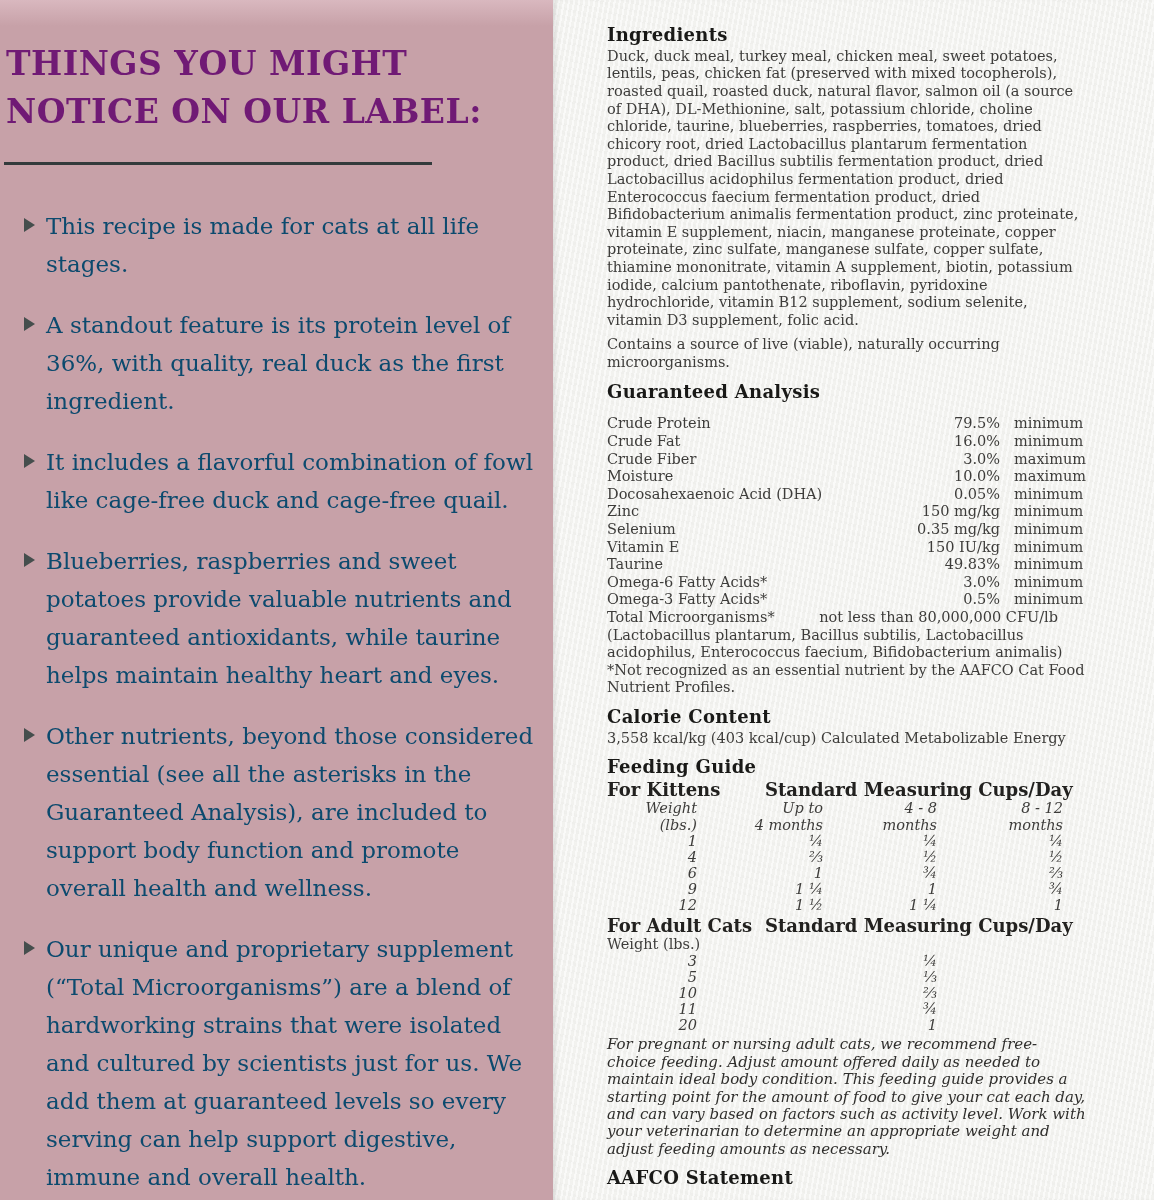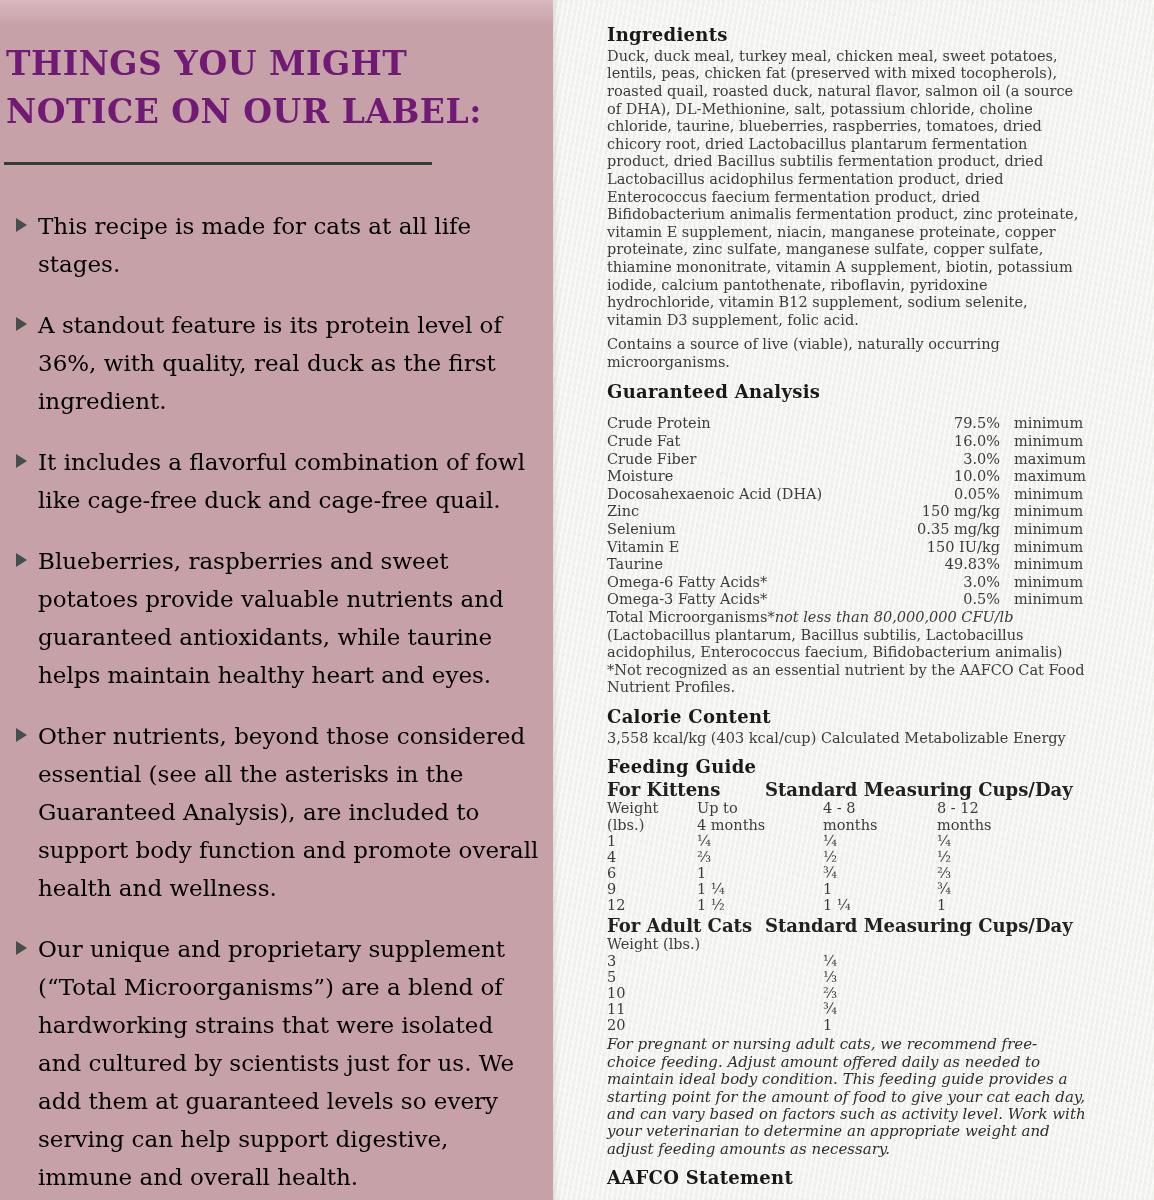--- a/index.html
+++ b/index.html
@@ -32,22 +32,22 @@
     position:relative;
     border:none;border-top:3px solid #333b3c;
     margin:26px 0 0 -26px;width:428px;
   }
   .bullet-list{
     list-style:none;margin:42px 0 0 0;padding:0;
   }
   .bullet-list li{
     position:relative;
     font-size:23px;line-height:38px;
-    margin:0 0 23px 8px;
-    color:#000000;
+    margin:0 0 23px 16px;
+    color:#0c4a6e;
   }
   .bullet-marker{
     position:absolute;left:-22px;top:11px;
     width:0;height:0;
     border-top:7px solid transparent;
     border-bottom:7px solid transparent;
     border-left:11px solid #454e4d;
   }
 
   
@@ -79,28 +79,28 @@
   .ga-row{
     display:grid;grid-template-columns:1fr auto 86px;
     font-size:14.5px;line-height:17.6px;
   }
   .ga-value{text-align:right;}
   .ga-qualifier{padding-left:14px;}
   .ga-micro-row{
     display:grid;grid-template-columns:auto 1fr;
     font-size:14.5px;line-height:17.6px;padding-right:28px;
   }
-  .ga-micro-value{text-align:left;font-style:italic;}
+  .ga-micro-value{text-align:right;}
   .ga-note{margin:0;font-size:14.5px;line-height:17.6px;}
 
   
   .fg-header-row{display:flex;font-weight:bold;font-size:18px;line-height:21px;margin-top:2px;color:#22211f;}
   .fg-section-label{width:158px;flex:0 0 158px;}
   .fg-cups-label{}
-  .fg-grid{display:grid;grid-template-columns:90px 126px 114px 126px;text-align:left;}
+  .fg-grid{display:grid;grid-template-columns:90px 126px 114px 126px;text-align:right;font-style:italic;}
   .fg-colhead{font-size:14.5px;line-height:16.5px;}
   .fg-cell{font-size:14.5px;line-height:16px;}
   .fg-weight-label{font-size:14.5px;line-height:17px;}
   .fg-note{
     margin:3px 0 0 0;
     font-style:italic;font-size:15px;line-height:17.4px;color:#2f2e2c;
   }
 </style>
 </head>
 <body>

